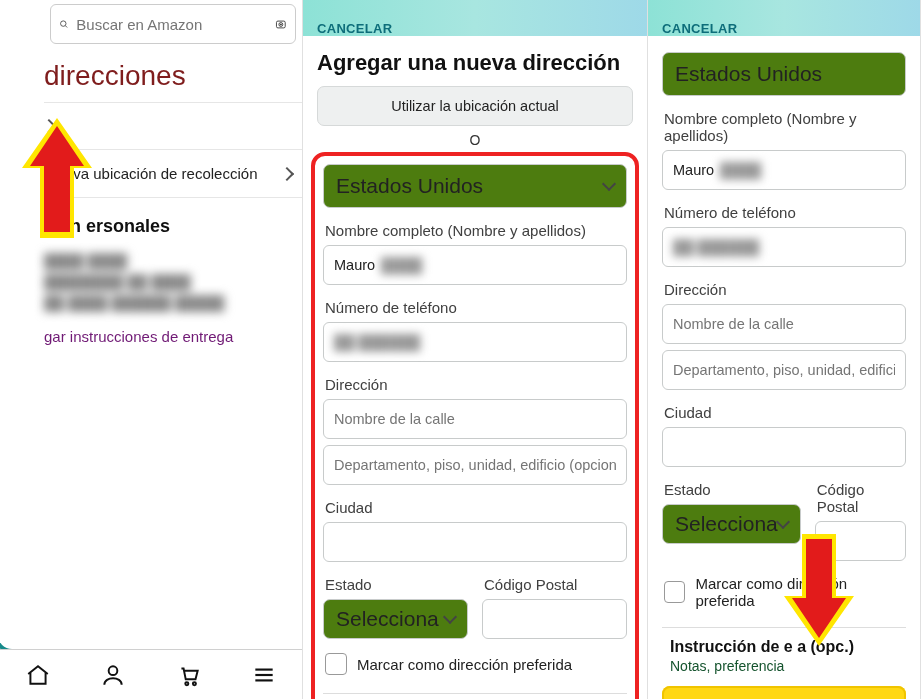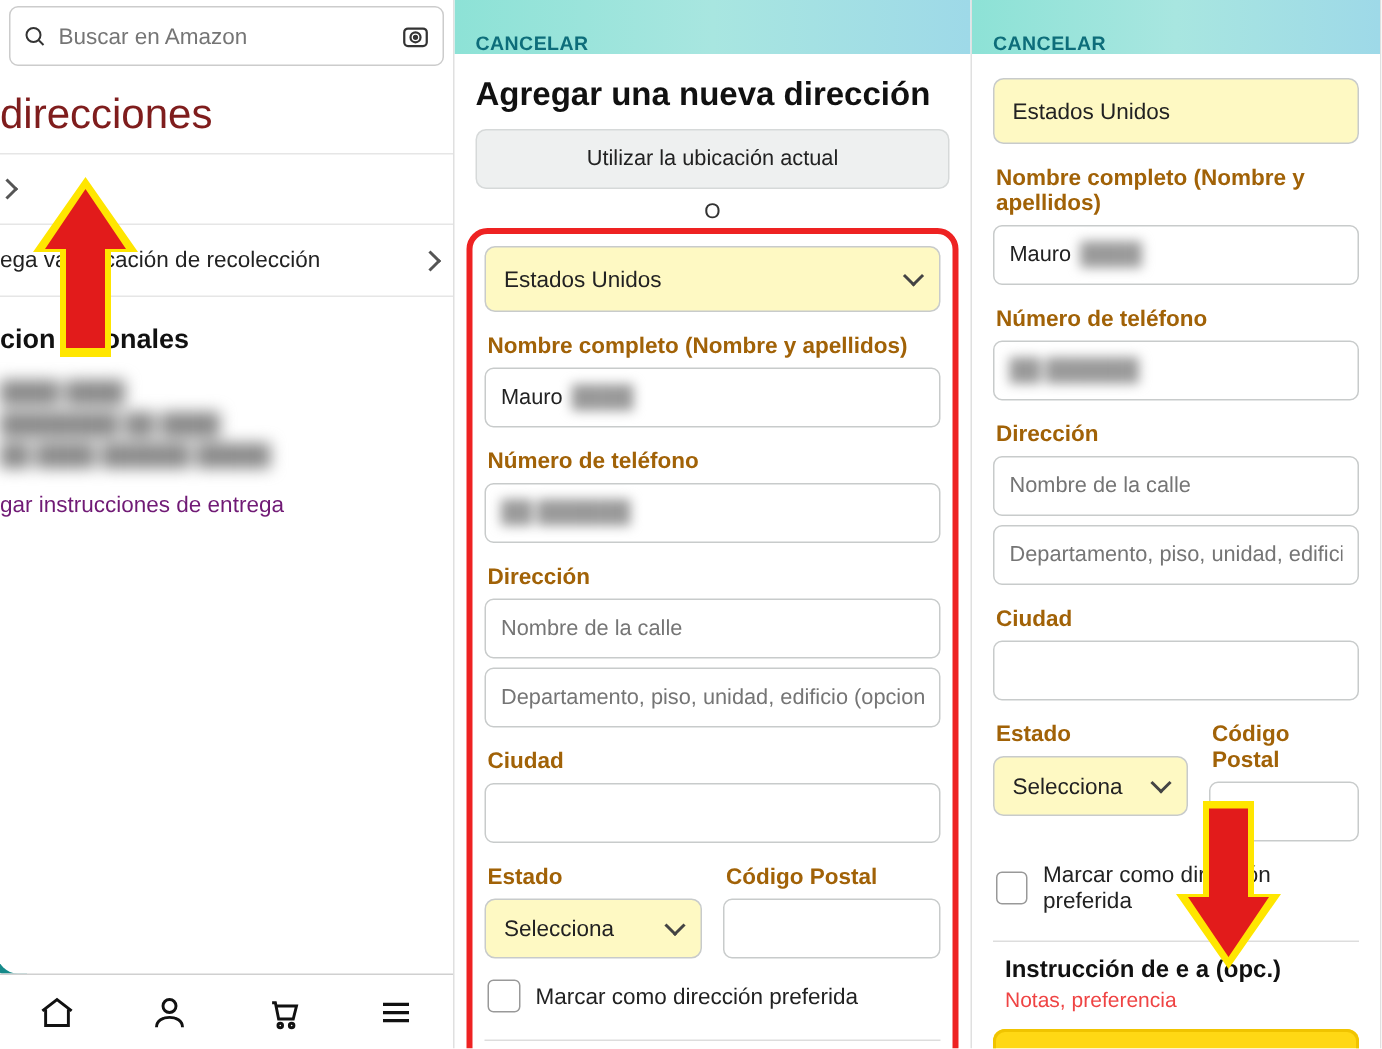--- a/index.html
+++ b/index.html
@@ -1,18 +1,18 @@
 <!DOCTYPE html>
 <html><head>
 <meta charset="utf-8">
 <style>
 * { box-sizing: border-box; margin: 0; padding: 0; font-family: -apple-system, "Segoe UI", Arial, sans-serif; }
 body { width: 921px; height: 699px; display: flex; background: #fff; overflow: hidden; }
 .panel { height: 699px; position: relative; border-right: 1px solid #e0e0e0; overflow: hidden; }
-.panel1 { width: 303px; }
+.panel1 { width: 303px; padding-left: 44px; }
 .panel2 { width: 345px; }
 .panel3 { width: 273px; }
 
 .searchbar { display:flex; align-items:center; height:40px; background:#fff; border:1px solid #ccc; border-radius:6px; margin:4px 6px; padding:0 8px; }
 .searchbar .mag { width:16px; height:16px; margin-right:8px; color:#333; }
 .searchbar input { flex:1; border:none; outline:none; font-size:15px; color:#666; }
 .searchbar .cam { width:20px; height:20px; color:#333; }
 
 .sect-title { font-size:28px; font-weight:400; color:#7f1d1d; padding:12px 8px 10px 0; }
 
@@ -32,32 +32,32 @@
 .tealcurve { position:absolute; bottom:46px; left:-6px; width:24px; height:24px; border:4px solid #168a8a; border-right:none; border-top:none; border-radius:0 0 0 18px; }
 
 .topgrad { height:36px; background:linear-gradient(90deg,#8de2d6,#a8e6e0,#9ed9e8); display:flex; align-items:flex-end; padding:0 14px; }
 .cancel { color:#0d6d7a; font-size:13px; font-weight:600; letter-spacing:0.3px; }
 
 .h1 { font-size:22px; font-weight:700; color:#111; padding:14px 14px 10px 14px; }
 .btn-grey { margin:0 14px; height:40px; background:#eef0f0; border:1px solid #d6d9d9; border-radius:7px; font-size:14.5px; color:#222; display:flex; align-items:center; justify-content:center; }
 .or { text-align:center; font-size:14px; color:#333; padding:6px 0 2px 0; }
 
 .redframe { border:4px solid #e22; border-radius:14px; margin:2px 8px 0 8px; padding:8px 8px 4px 8px; }
-.selectbox { height:44px; background:#fef9c3; border:1px solid #c8cbcb; border-radius:7px; display:flex; align-items:center; justify-content:space-between; padding:0 12px; font-size:15px; color:#222; }
+.selectbox { height:44px; background:#4d7c0f; border:1px solid #c8cbcb; border-radius:7px; display:flex; align-items:center; justify-content:space-between; padding:0 12px; font-size:21px; color:#222; }
 .selectbox .dn { width:10px; height:10px; border-right:2px solid #444; border-bottom:2px solid #444; transform:rotate(45deg); margin-top:-4px; }
-.lbl { font-size:15px; font-weight:700; color:#a16207; padding:14px 2px 6px 2px; }
+.lbl { font-size:15px; font-weight:400; color:#404040; padding:14px 2px 6px 2px; }
 .inp { width:100%; height:40px; border:1px solid #c8cbcb; border-radius:6px; padding:0 10px; font-size:14.5px; color:#222; outline:none; background:#fff; }
 .row2 { display:flex; gap:14px; }
 .row2 > div { flex:1; }
 .checkrow { display:flex; align-items:center; gap:10px; padding:14px 2px; font-size:15px; color:#222; }
 .checkrow .cb { width:22px; height:22px; border:1.5px solid #999; border-radius:4px; background:#fff; }
 
 .instrrow { display:flex; align-items:center; justify-content:space-between; padding:10px 4px 0 8px; margin-top:4px; }
 .instrrow .txt { font-size:16px; font-weight:700; color:#111; }
-.instrrow .sub { font-size:14px; color:#ef4444; font-weight:400; padding-top:2px; }
+.instrrow .sub { font-size:14px; color:#14532d; font-weight:400; padding-top:2px; }
 
 .panel3 .body { padding:0 14px; }
 .yellowbtn { margin:12px 14px 0 14px; height:46px; background:#ffd814; border-radius:8px; display:flex; align-items:center; justify-content:center; font-size:15.5px; color:#111; box-shadow:0 0 0 2px #f0c400 inset; }
 
 .arrow-up { position:absolute; left:22px; top:118px; pointer-events:none; }
 .arrow-down { position:absolute; right:66px; top:534px; pointer-events:none; }
 svg.arrow .halo { fill:#ffe600; }
 svg.arrow .body { fill:#e21b1b; }
 </style>
 </head>

